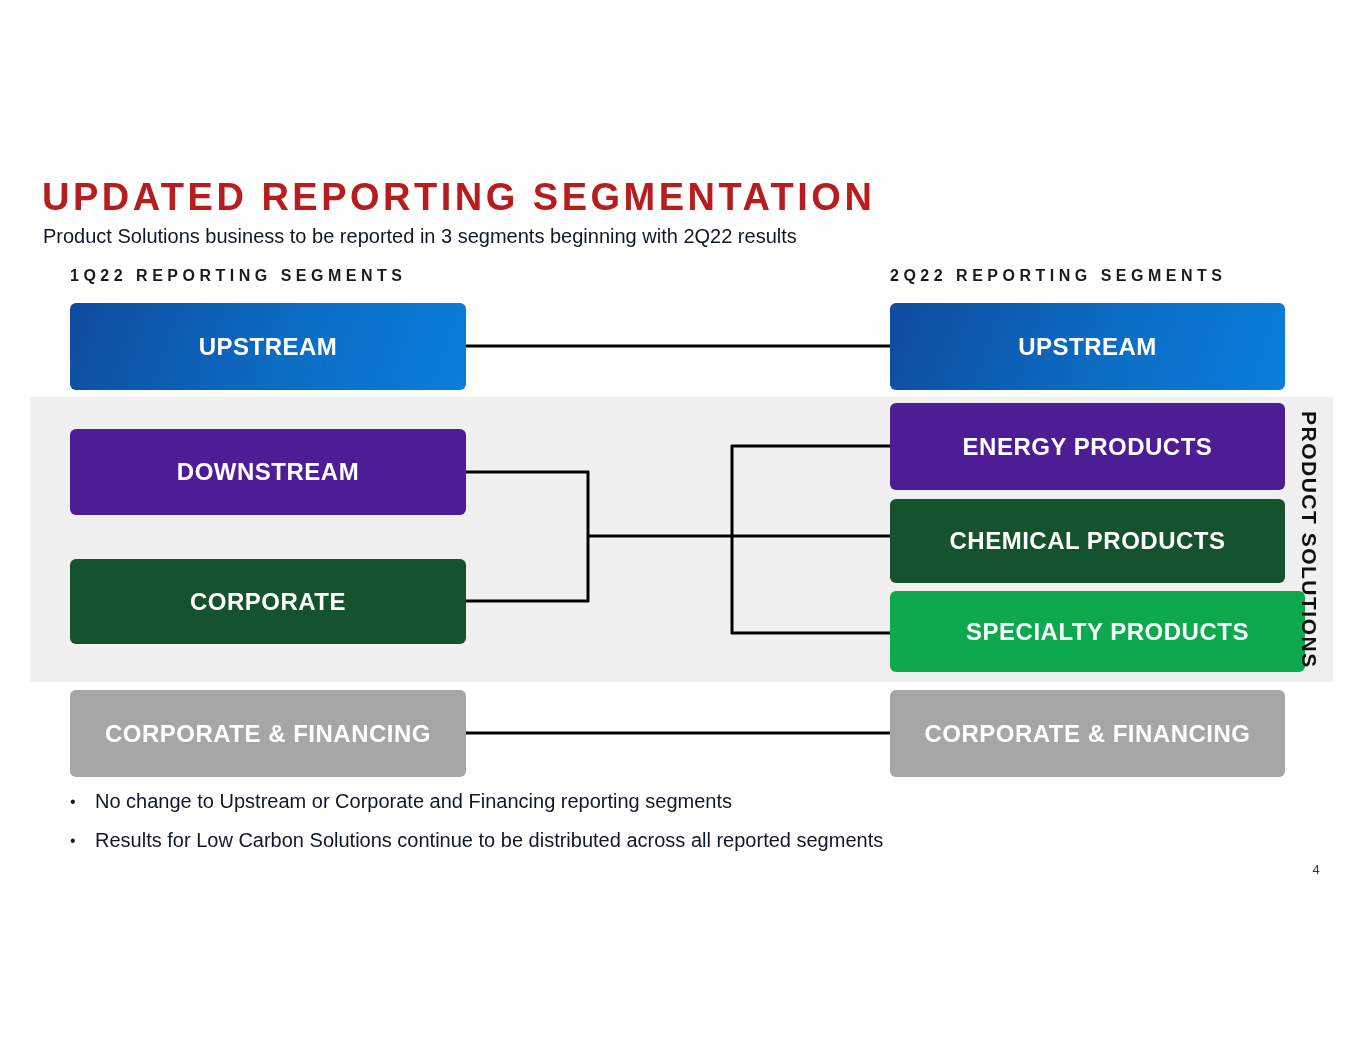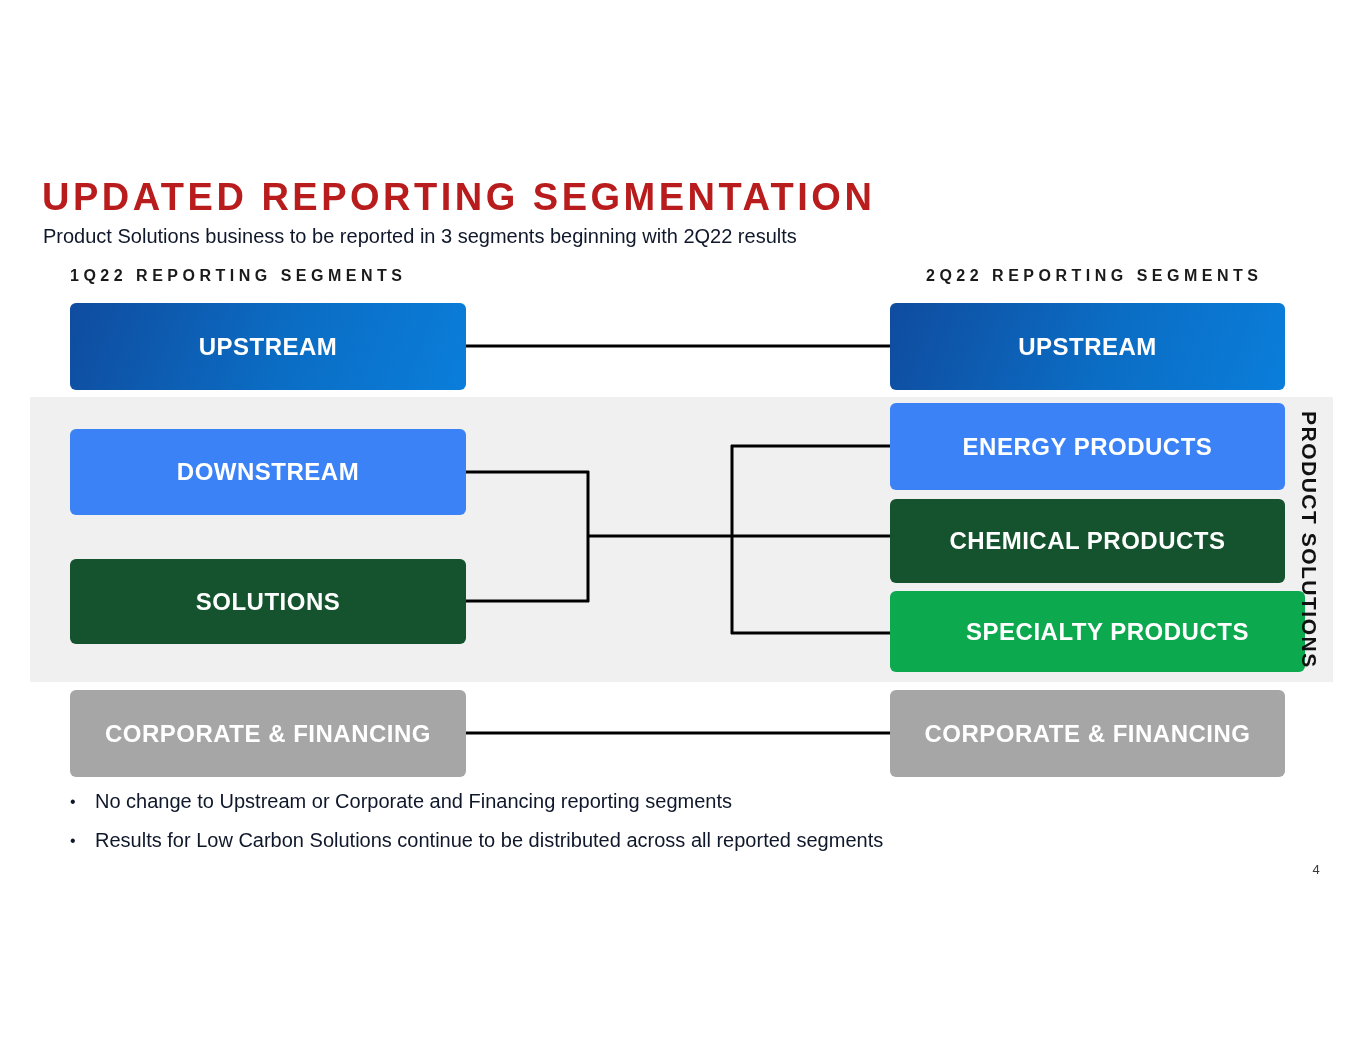--- a/index.html
+++ b/index.html
@@ -13,36 +13,36 @@
   }
   .subtitle{
     position:absolute;left:43px;top:225px;
     font-size:20px;color:#0f172a;white-space:nowrap;
   }
   .col-header{
     position:absolute;top:267px;
     font-size:16px;font-weight:bold;letter-spacing:4.5px;color:#1a1a1a;white-space:nowrap;text-align:center;
   }
   .col-header.left{left:70px;}
-  .col-header.right{left:890px;margin-left:36px;}
+  .col-header.right{left:890px;}
 
   .band{
     position:absolute;left:30px;top:397px;width:1303px;height:285px;
     background:#f0f0f1;
   }
 
   .segbox{
     position:absolute;display:flex;align-items:center;justify-content:center;
     color:#ffffff;font-size:24px;font-weight:600;letter-spacing:0.5px;
     text-align:center;white-space:nowrap;border-radius:6px;
   }
   .segbox.colL{left:70px;width:396px;}
   .segbox.colR{left:890px;width:395px;}
   .grad-blue{background:linear-gradient(110deg,#0f4c9f 0%,#0b6dc4 55%,#0a7edb 100%);}
-  .navy{background:#3b82f6;}
+  .navy{background:#4c1d95;}
   .cyan{background:#14532d;}
   .green{background:#0ca94e;}
   .grayb{background:#a6a6a6;}
 
   .lines{position:absolute;left:0;top:0;width:1365px;height:1055px;pointer-events:none;}
 
   .product-solutions{
     position:absolute;left:1286px;top:397px;height:285px;
     writing-mode:vertical-rl;text-align:center;line-height:46px;
     font-size:21px;font-weight:600;letter-spacing:1.5px;color:#111111;
@@ -83,21 +83,21 @@
     <line x1="466" y1="733" x2="890" y2="733" stroke="#000" stroke-width="3"></line>
   </svg>
 
   <div class="segbox colL grad-blue" style="top:303px;height:87px;">
     <span>UPSTREAM</span>
   </div>
   <div class="segbox colL navy" style="top:429px;height:86px;">
     <span>DOWNSTREAM</span>
   </div>
   <div class="segbox colL cyan" style="top:559px;height:85px;">
-    <span>SOLUTIONS</span>
+    <span>CORPORATE</span>
   </div>
   <div class="segbox colL grayb" style="top:690px;height:87px;">
     <span>CORPORATE &amp; FINANCING</span>
   </div>
 
   <div class="segbox colR grad-blue" style="top:303px;height:87px;">
     <span>UPSTREAM</span>
   </div>
   <div class="segbox colR navy" style="top:403px;height:87px;">
     <span>ENERGY PRODUCTS</span>

